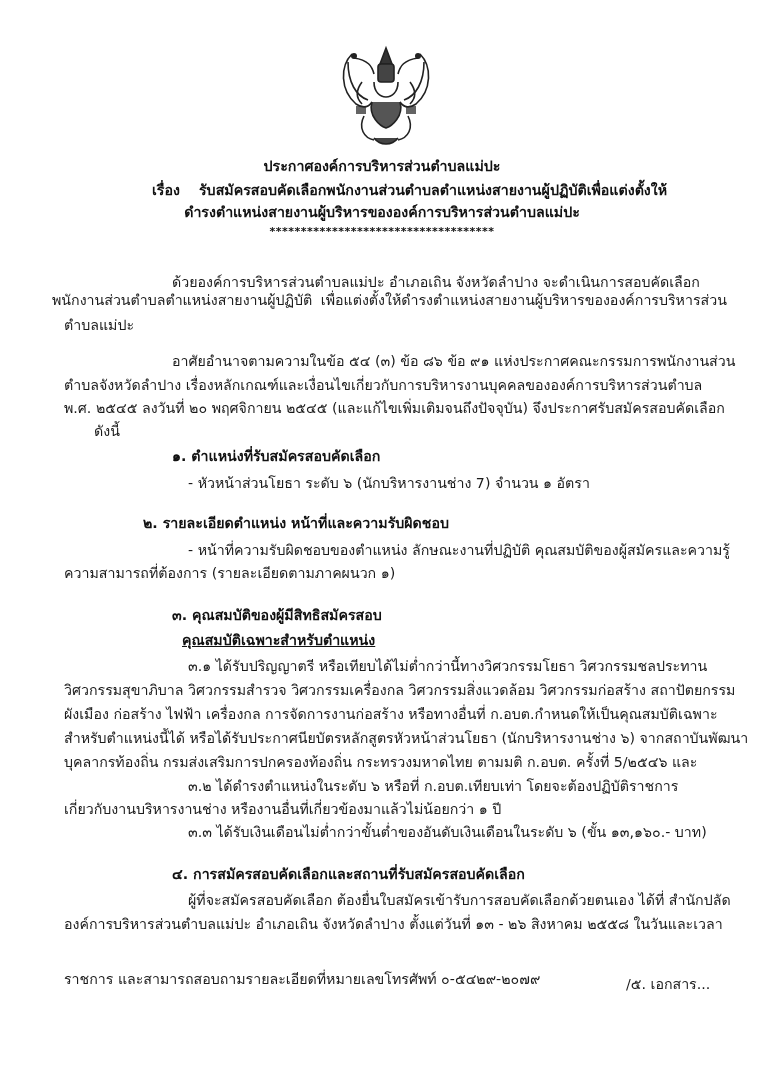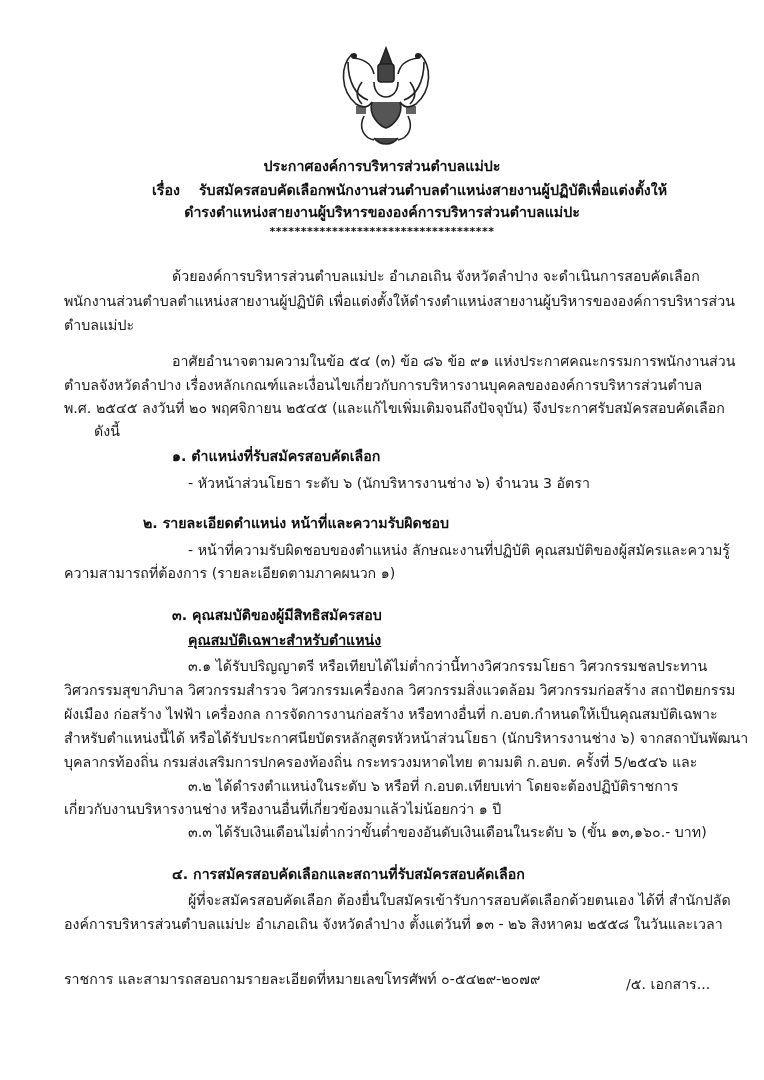--- a/index.html
+++ b/index.html
@@ -5,21 +5,21 @@
   html, body { margin: 0; padding: 0; background: #ffffff; }
   body {
     width: 764px; height: 1080px; position: relative; overflow: hidden;
     font-family: "DejaVu Sans", "Liberation Sans", sans-serif;
     color: #1a1a1a;
   }
   .emblem { position: absolute; left: 334px; top: 42px; width: 104px; height: 106px; }
   .line { position: absolute; white-space: nowrap; font-size: 14.2px; line-height: 20px; }
   .bold { font-weight: bold; color: #111; }
   .center { left: 0; width: 764px; text-align: center; }
-  .underline { text-decoration: underline; margin-left: 6px; }
+  .underline { text-decoration: underline; }
   .stars { letter-spacing: 0.5px; font-size: 11px; }
 </style>
 </head>
 <body>
 
 <div class="emblem">
   <svg width="104" height="106" viewBox="0 0 104 106">
     <g fill="none" stroke="#222" stroke-width="1.6">
 
       <path d="M18 12 C6 24,6 48,22 62 C28 66,34 66,38 60"></path>
@@ -49,31 +49,31 @@
     </g>
   </svg>
 </div>
 
 <div class="line bold center" style="top:156px;">ประกาศองค์การบริหารส่วนตำบลแม่ปะ</div>
 <div class="line bold" style="top:180px; left:152px;">เรื่อง</div>
 <div class="line bold" style="top:180px; left:199px;">รับสมัครสอบคัดเลือกพนักงานส่วนตำบลตำแหน่งสายงานผู้ปฏิบัติเพื่อแต่งตั้งให้</div>
 <div class="line bold center" style="top:202px;">ดำรงตำแหน่งสายงานผู้บริหารขององค์การบริหารส่วนตำบลแม่ปะ</div>
 <div class="line bold center stars" style="top:222px;">************************************</div>
 
-<div class="line" style="top:266px; left:172px;">ด้วยองค์การบริหารส่วนตำบลแม่ปะ   อำเภอเถิน   จังหวัดลำปาง   จะดำเนินการสอบคัดเลือก</div>
-<div class="line" style="top:291px; left:64px;">พนักงานส่วนตำบลตำแหน่งสายงานผู้ปฏิบัติ เพื่อแต่งตั้งให้ดำรงตำแหน่งสายงานผู้บริหารขององค์การบริหารส่วน</div>
+<div class="line" style="top:272px; left:172px;">ด้วยองค์การบริหารส่วนตำบลแม่ปะ   อำเภอเถิน   จังหวัดลำปาง   จะดำเนินการสอบคัดเลือก</div>
+<div class="line" style="top:291px; left:52px;font-family:Liberation Mono, monospace;">พนักงานส่วนตำบลตำแหน่งสายงานผู้ปฏิบัติ เพื่อแต่งตั้งให้ดำรงตำแหน่งสายงานผู้บริหารขององค์การบริหารส่วน</div>
 <div class="line" style="top:315px; left:64px;">ตำบลแม่ปะ</div>
 
 <div class="line" style="top:351px; left:172px;">อาศัยอำนาจตามความในข้อ ๕๔ (๓) ข้อ ๘๖ ข้อ ๙๑ แห่งประกาศคณะกรรมการพนักงานส่วน</div>
 <div class="line" style="top:375px; left:64px;">ตำบลจังหวัดลำปาง   เรื่องหลักเกณฑ์และเงื่อนไขเกี่ยวกับการบริหารงานบุคคลขององค์การบริหารส่วนตำบล</div>
 <div class="line" style="top:398px; left:64px;">พ.ศ. ๒๕๔๕ ลงวันที่ ๒๐ พฤศจิกายน ๒๕๔๕ (และแก้ไขเพิ่มเติมจนถึงปัจจุบัน) จึงประกาศรับสมัครสอบคัดเลือก</div>
 <div class="line" style="top:421px; left:64px;margin-left:30px;">ดังนี้</div>
 
 <div class="line bold" style="top:446px; left:172px;">๑. ตำแหน่งที่รับสมัครสอบคัดเลือก</div>
-<div class="line" style="top:473px; left:188px;">- หัวหน้าส่วนโยธา ระดับ ๖  (นักบริหารงานช่าง ๖)  จำนวน    3    อัตรา</div>
+<div class="line" style="top:473px; left:188px;">- หัวหน้าส่วนโยธา ระดับ ๖  (นักบริหารงานช่าง 7)  จำนวน    ๑    อัตรา</div>
 
 <div class="line bold" style="top:513px; left:143px;">๒. รายละเอียดตำแหน่ง หน้าที่และความรับผิดชอบ</div>
 <div class="line" style="top:540px; left:188px;">- หน้าที่ความรับผิดชอบของตำแหน่ง   ลักษณะงานที่ปฏิบัติ   คุณสมบัติของผู้สมัครและความรู้</div>
 <div class="line" style="top:563px; left:64px;">ความสามารถที่ต้องการ (รายละเอียดตามภาคผนวก ๑)</div>
 
 <div class="line bold" style="top:605px; left:172px;">๓. คุณสมบัติของผู้มีสิทธิสมัครสอบ</div>
 <div class="line bold underline" style="top:630px; left:182px;">คุณสมบัติเฉพาะสำหรับตำแหน่ง</div>
 <div class="line" style="top:656px; left:188px;">๓.๑  ได้รับปริญญาตรี หรือเทียบได้ไม่ต่ำกว่านี้ทางวิศวกรรมโยธา   วิศวกรรมชลประทาน</div>
 <div class="line" style="top:680px; left:64px;">วิศวกรรมสุขาภิบาล วิศวกรรมสำรวจ วิศวกรรมเครื่องกล วิศวกรรมสิ่งแวดล้อม วิศวกรรมก่อสร้าง สถาปัตยกรรม</div>
 <div class="line" style="top:704px; left:64px;">ผังเมือง ก่อสร้าง ไฟฟ้า เครื่องกล การจัดการงานก่อสร้าง หรือทางอื่นที่ ก.อบต.กำหนดให้เป็นคุณสมบัติเฉพาะ</div>

